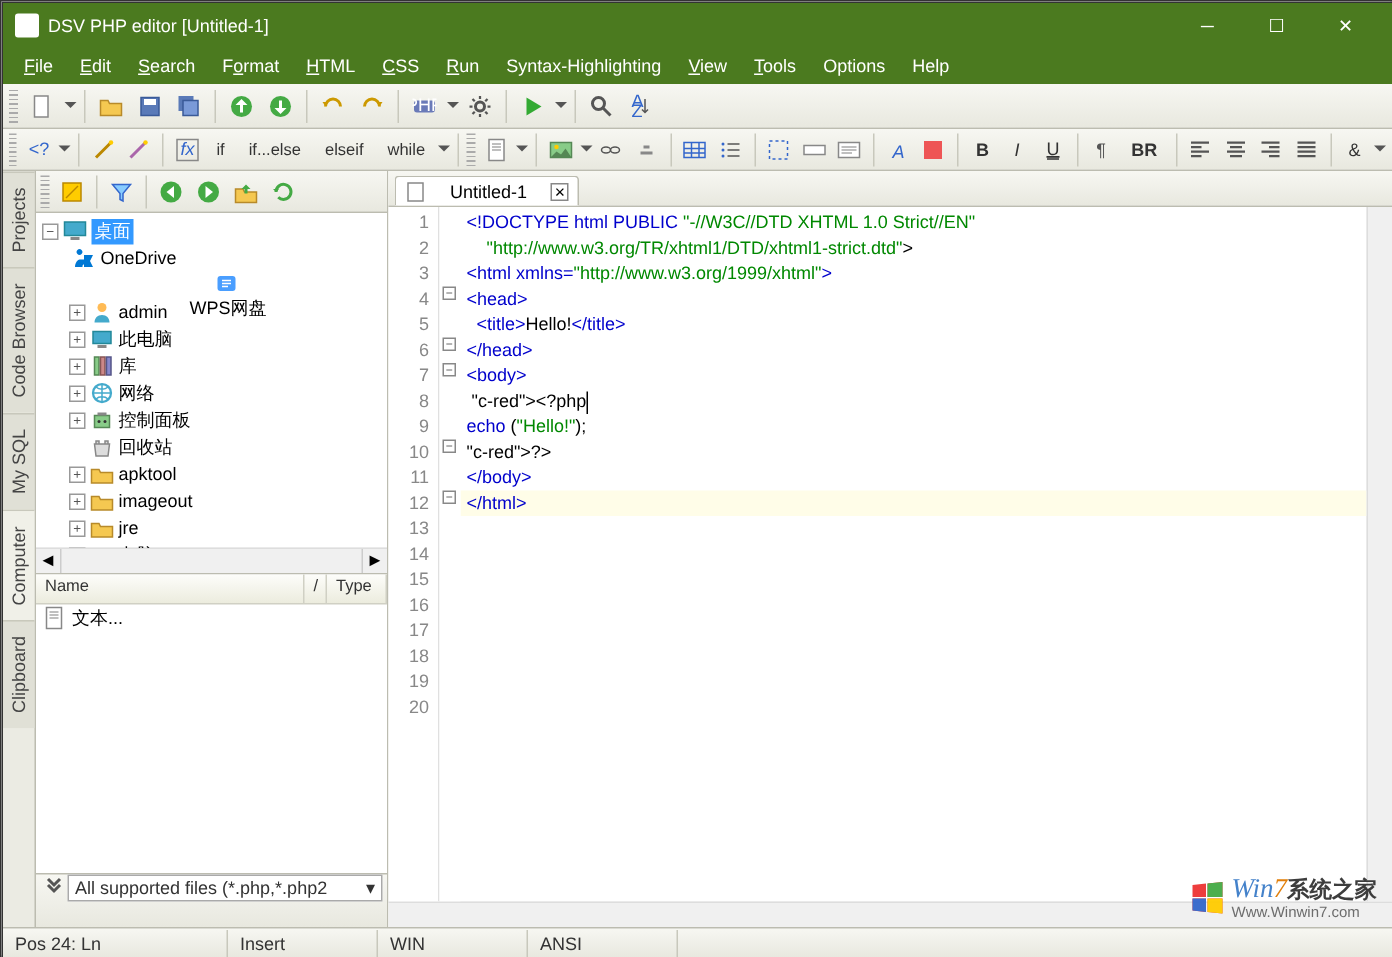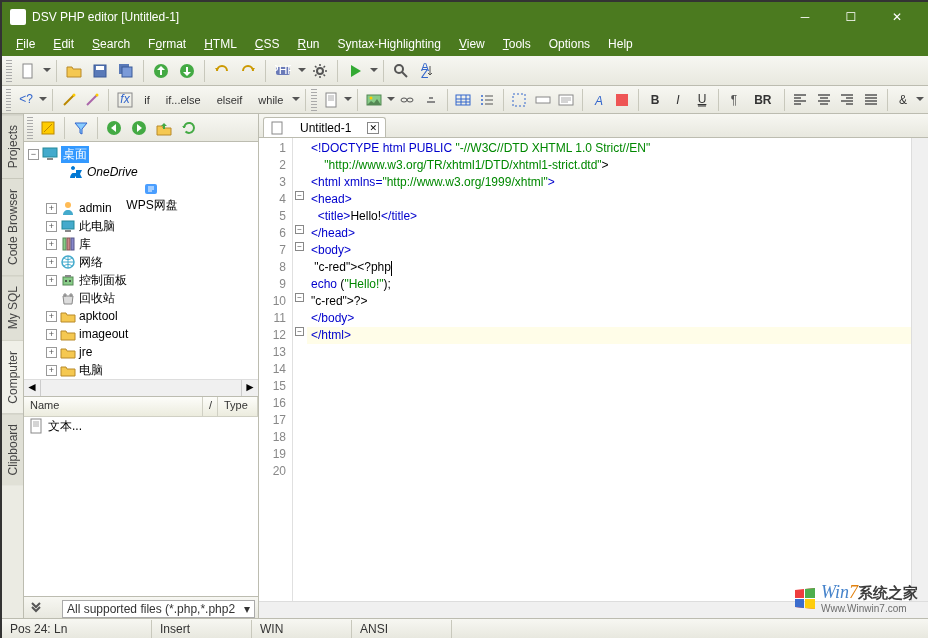--- a/index.html
+++ b/index.html
@@ -32,21 +32,21 @@
 .tree-row .exp { width:11px; height:11px; border:1px solid #999; background:#fff; display:flex; align-items:center; justify-content:center; font-size:9px; line-height:1; margin-right:3px; color:#555; }
 .tree-row .nexp { width:11px; margin-right:3px; }
 .tree-row .ticon { width:16px; height:16px; margin-right:3px; display:flex; align-items:center; justify-content:center; }
 .tree-row.selected .lbl { background:#3399ff; color:#fff; padding:0 2px; }
 .file-list { height:200px; border-top:1px solid #bcbcb0; background:#fff; display:flex; flex-direction:column; }
 .fl-header { height:20px; display:flex; background:linear-gradient(#fdfdfa,#ececde); border-bottom:1px solid #d0d0c4; }
 .fl-col { padding:2px 6px; border-right:1px solid #d0d0c4; font-size:11px; color:#333; }
 .fl-body { flex:1; overflow:auto; }
 .fl-row { display:flex; align-items:center; height:18px; padding-left:4px; }
 .fl-row .ficon { width:16px; height:16px; margin-right:4px; }
-.lp-bottom { height:22px; background:linear-gradient(#f7f7f2,#e8e8df); border-top:1px solid #bcbcb0; display:flex; align-items:flex-end; padding:0 3px; gap:17px; }
+.lp-bottom { height:36px; background:linear-gradient(#f7f7f2,#e8e8df); border-top:1px solid #bcbcb0; display:flex; align-items:flex-start; padding:0 3px; gap:0; }
 .filetype { flex:1; height:18px; border:1px solid #aaa; background:#fff; padding:0 4px; font-size:11px; color:#333; display:flex; align-items:center; justify-content:space-between; }
 .editor-area { flex:1; display:flex; flex-direction:column; background:#fff; }
 .tab-strip { height:24px; background:linear-gradient(#f7f7f2,#e8e8df); display:flex; align-items:flex-end; padding:0 4px; border-bottom:1px solid #bcbcb0; }
 .etab { height:20px; background:#fff; border:1px solid #bcbcb0; border-bottom:none; display:flex; align-items:center; padding:0 6px; gap:16px; font-size:11px; border-radius:3px 3px 0 0; }
 .etab .eti { width:14px; height:14px; }
 .etab .cls { width:12px; height:12px; border:1px solid #888; display:flex; align-items:center; justify-content:center; font-size:9px; }
 .code-area { flex:1; display:flex; overflow:hidden; position:relative; }
 .gutter { width:34px; background:#fff; border-right:1px solid #e0e0e0; text-align:right; padding:2px 6px 2px 2px; font-family:Consolas,"Courier New",monospace; font-size:13px; color:#888; line-height:17px; }
 .fold-strip { width:14px; background:#fff; padding-top:2px; }
 .fold-strip .fb { width:9px; height:9px; border:1px solid #888; background:#fff; margin:0 0 8px 2px; font-size:8px; line-height:7px; text-align:center; color:#555; }
@@ -410,21 +410,21 @@
           <span class="exp">−</span>
           <span class="ticon">
               <svg viewBox="0 0 16 16">
                 <rect x="1" y="2" width="14" height="9" fill="#4ac" stroke="#289"></rect>
                 <rect x="5" y="12" width="6" height="2" fill="#888"></rect>
               </svg>
             </span>
           <span class="lbl">桌面</span>
         </div>
         <div id="tree-items">
-            <div class="tree-row" style="padding-left: 30px; font-style: italic;">
+            <div class="tree-row" style="padding-left: 10px;">
               <span class="nexp"></span>
               <span class="ticon">
                 <svg viewBox="0 0 16 16">
                   <path d="M3 4c0-1 1-2 2-2s2 1 2 2-1 2-2 2-2-1-2-2zM2 14c0-3 2-5 3-5h6l-4 4v1z" fill="#0078d4"></path>
                   <path d="M8 6h6l-2 4 2 4H8z" fill="#0078d4"></path>
                 </svg>
               </span>
               <span class="lbl">OneDrive</span>
             </div>
             <div class="tree-row" style="padding-left: 22px; flex-direction: column;">

